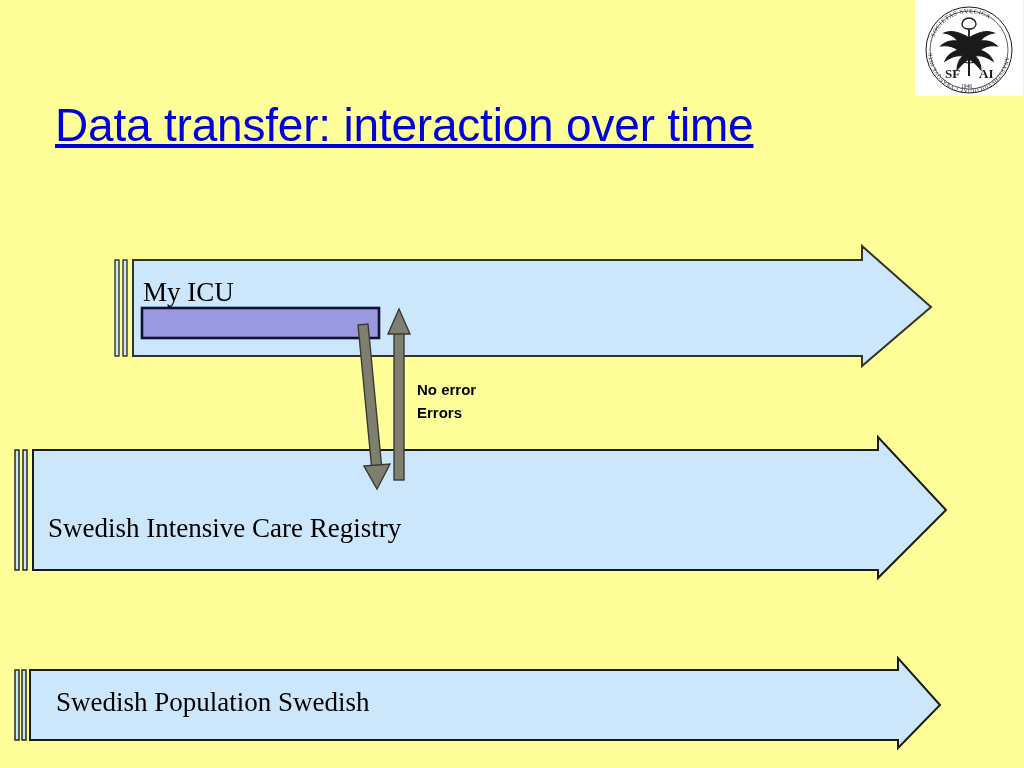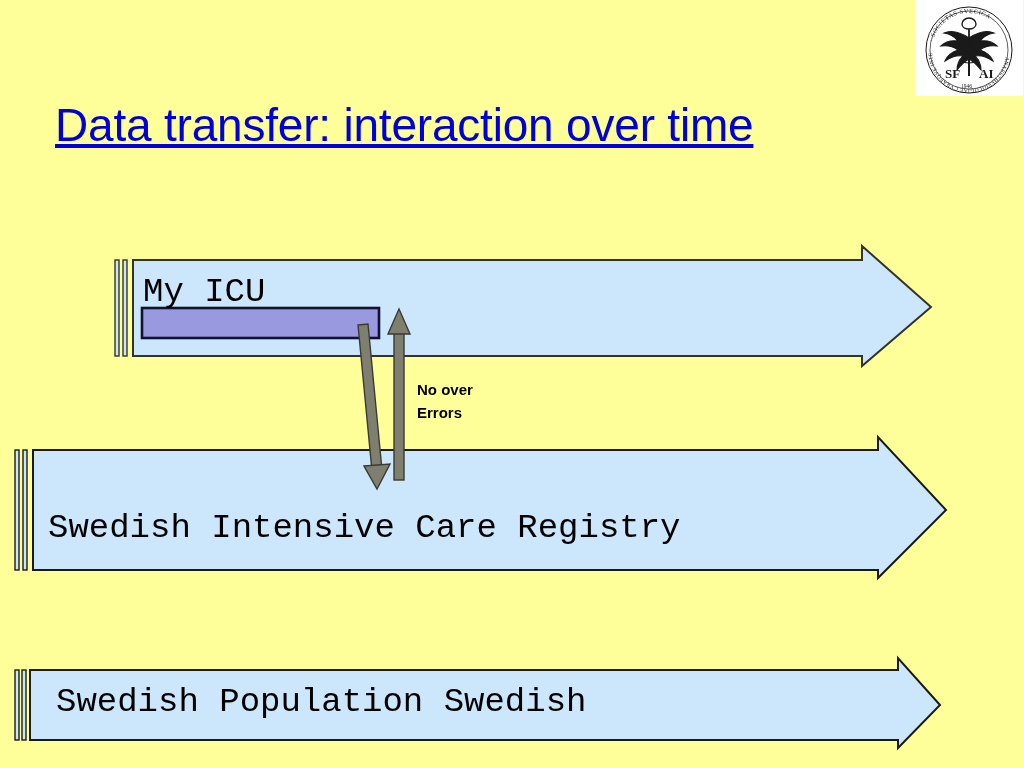--- a/index.html
+++ b/index.html
@@ -49,25 +49,25 @@
   
   #band-layer {
     position: absolute;
     left: 0; top: 0;
     width: 1024px;
     height: 768px;
   }
   
   .band-label {
     position: absolute;
-    font-size: 34px;
+    font-size: 27px;
     line-height: 32px;
     color: #000000;
     white-space: nowrap;
-    font-family: Liberation Mono, monospace;
+    font-family: Liberation Serif, serif;
   }
   #label-my-icu   { left: 143px; top: 276px; }
   #label-sicr     { left: 48px;  top: 512px; }
   #label-spr      { left: 56px;  top: 686px; }
 
   .note-text {
     position: absolute;
     font-size: 15px;
     line-height: 23px;
     font-weight: bold;
@@ -154,17 +154,17 @@
     </g>
 
   </svg>
 
   <div class="band-label" id="label-my-icu">My ICU</div>
 
   <div class="band-label" id="label-sicr">Swedish Intensive Care Registry</div>
 
   <div class="band-label" id="label-spr">Swedish Population Swedish</div>
 
-  <div class="note-text" id="note-no-error">No over</div>
+  <div class="note-text" id="note-no-error">No error</div>
 
   <div class="note-text" id="note-errors">Errors</div>
 
 </div>
 
 </body></html>

